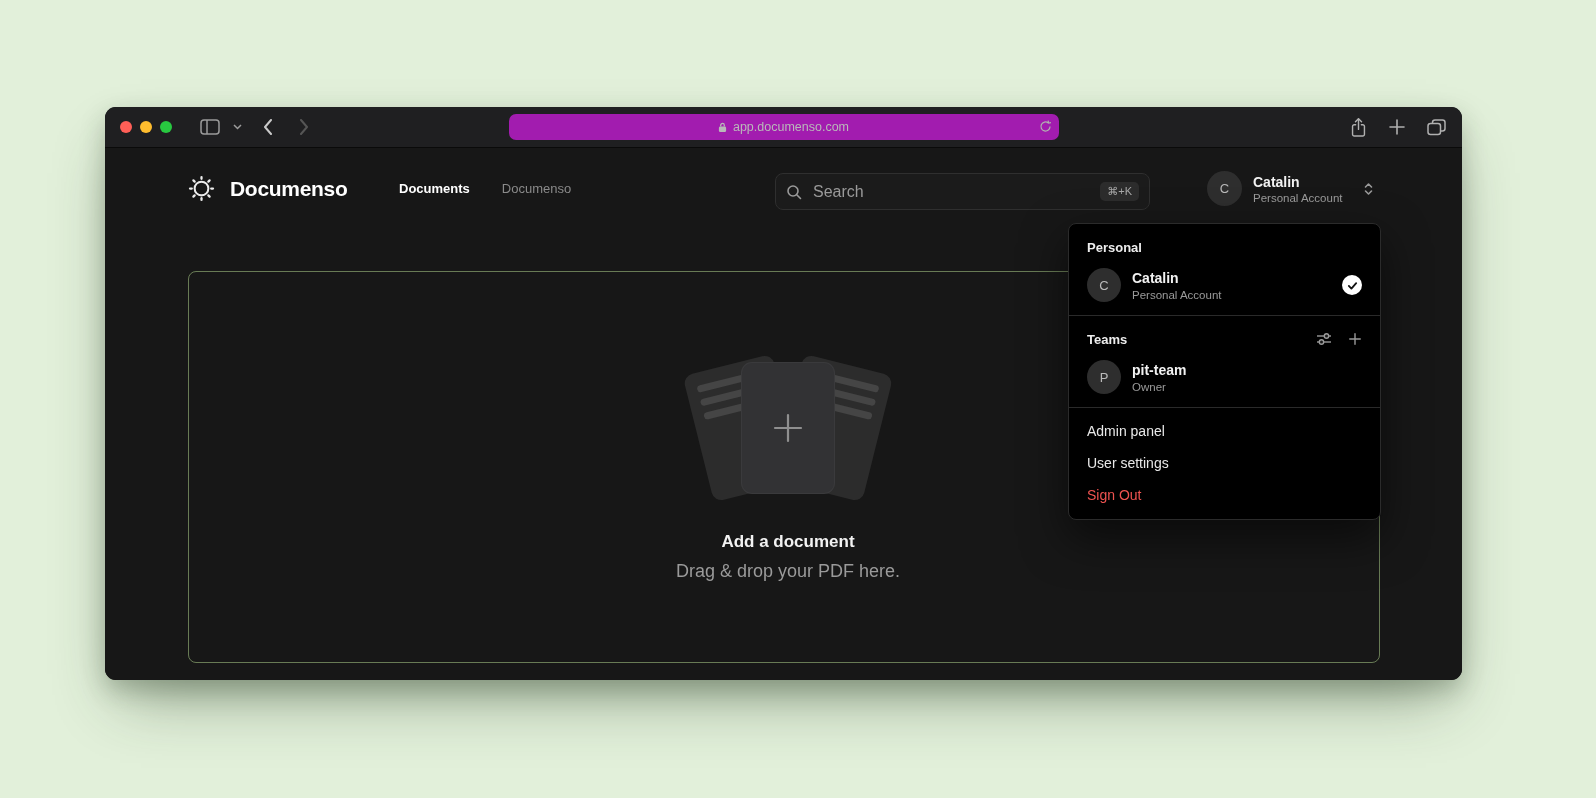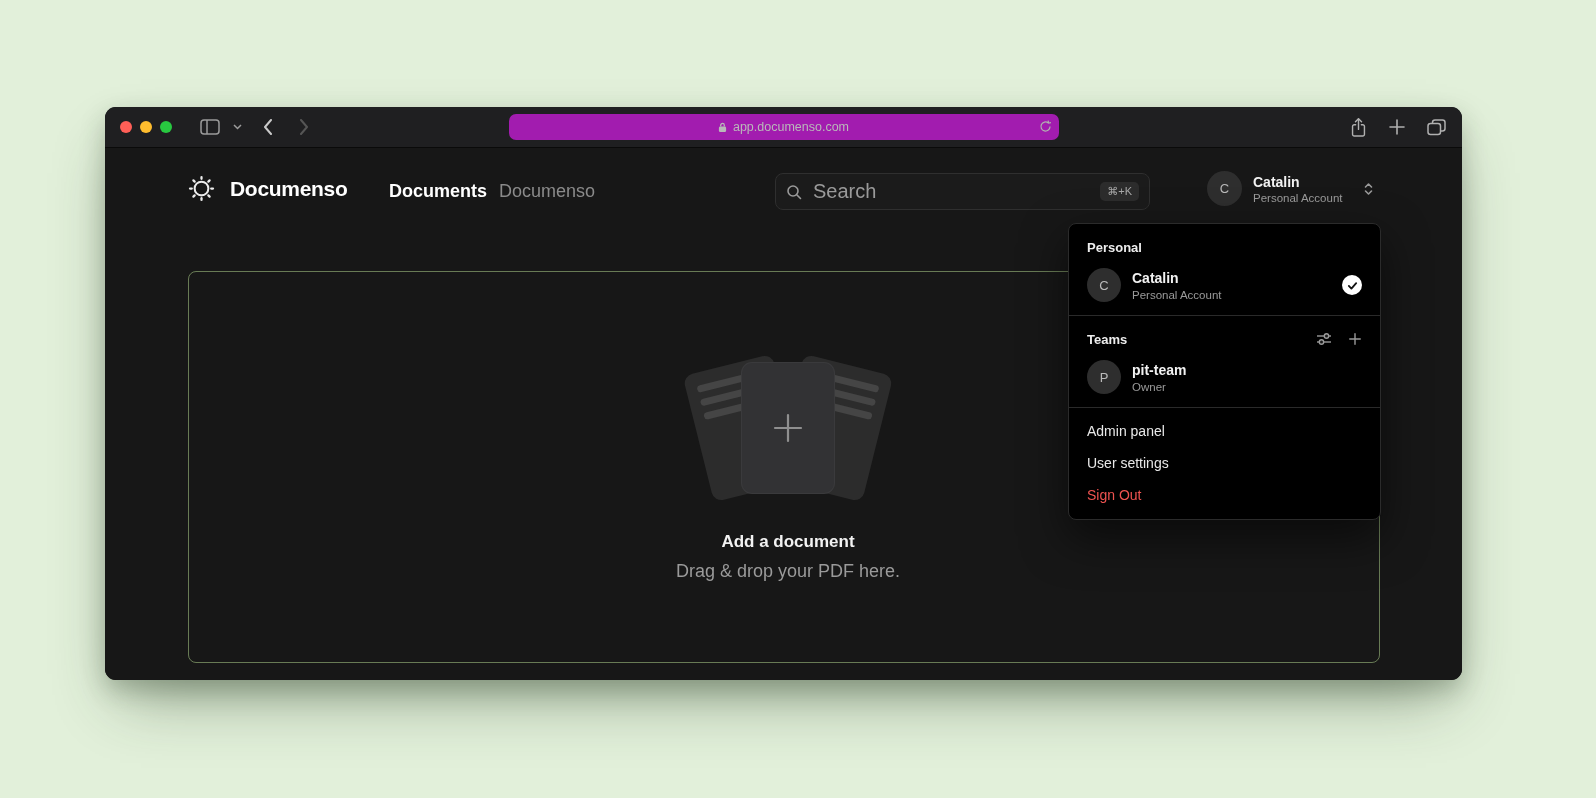--- a/index.html
+++ b/index.html
@@ -32,31 +32,31 @@
   }
   .reload{position:absolute;right:7px;top:6px;display:flex;align-items:center;}
   .tb-right{position:absolute;right:16px;top:0;height:40px;display:flex;align-items:center;gap:22px;color:#b0b0b0;}
 
   
   .app{position:relative;height:532px;background:#171717;color:#eee;}
 
   .brand{position:absolute;left:83px;top:27px;display:flex;align-items:center;gap:15px;cursor:pointer;}
   .brand-name{font-size:21px;font-weight:700;letter-spacing:-.3px;color:#fff;}
 
-  .nav{position:absolute;left:284px;top:33px;display:flex;gap:12px;font-size:18px;}
+  .nav{position:absolute;left:294px;top:33px;display:flex;gap:32px;font-size:13px;}
   .nav-item{cursor:pointer;}
   .nav-item.active{color:#ffffff;font-weight:600;}
   .nav-item.inactive{color:#8a8a8a;font-weight:500;}
 
   .search{
     position:absolute;left:670px;top:25px;width:375px;height:37px;box-sizing:border-box;
     border:1px solid #2f2f2f;background:#1b1b1b;border-radius:8px;
     display:flex;align-items:center;gap:9px;padding:0 10px;
   }
-  .search input{flex:1;background:transparent;border:0;outline:0;color:#737373;font-size:20px;font-family:inherit;}
+  .search input{flex:1;background:transparent;border:0;outline:0;color:#737373;font-size:16px;font-family:inherit;}
   .search input::placeholder{color:#9a9a9a;}
   .kbd{background:#2c2c2c;border-radius:5px;padding:3px 7px;font-size:11px;color:#a8a8a8;}
 
   .account{position:absolute;left:1102px;top:23px;display:flex;align-items:center;gap:11px;cursor:pointer;}
   .avatar{width:35px;height:35px;border-radius:50%;background:#2e2e2e;color:#b9b9b9;
           display:flex;align-items:center;justify-content:center;font-size:13px;flex:none;}
   .acct-name{font-size:14px;font-weight:600;color:#f2f2f2;line-height:1.3;}
   .acct-sub{font-size:11.5px;color:#9a9a9a;}
   .updown{margin-left:9px;display:flex;}
 

